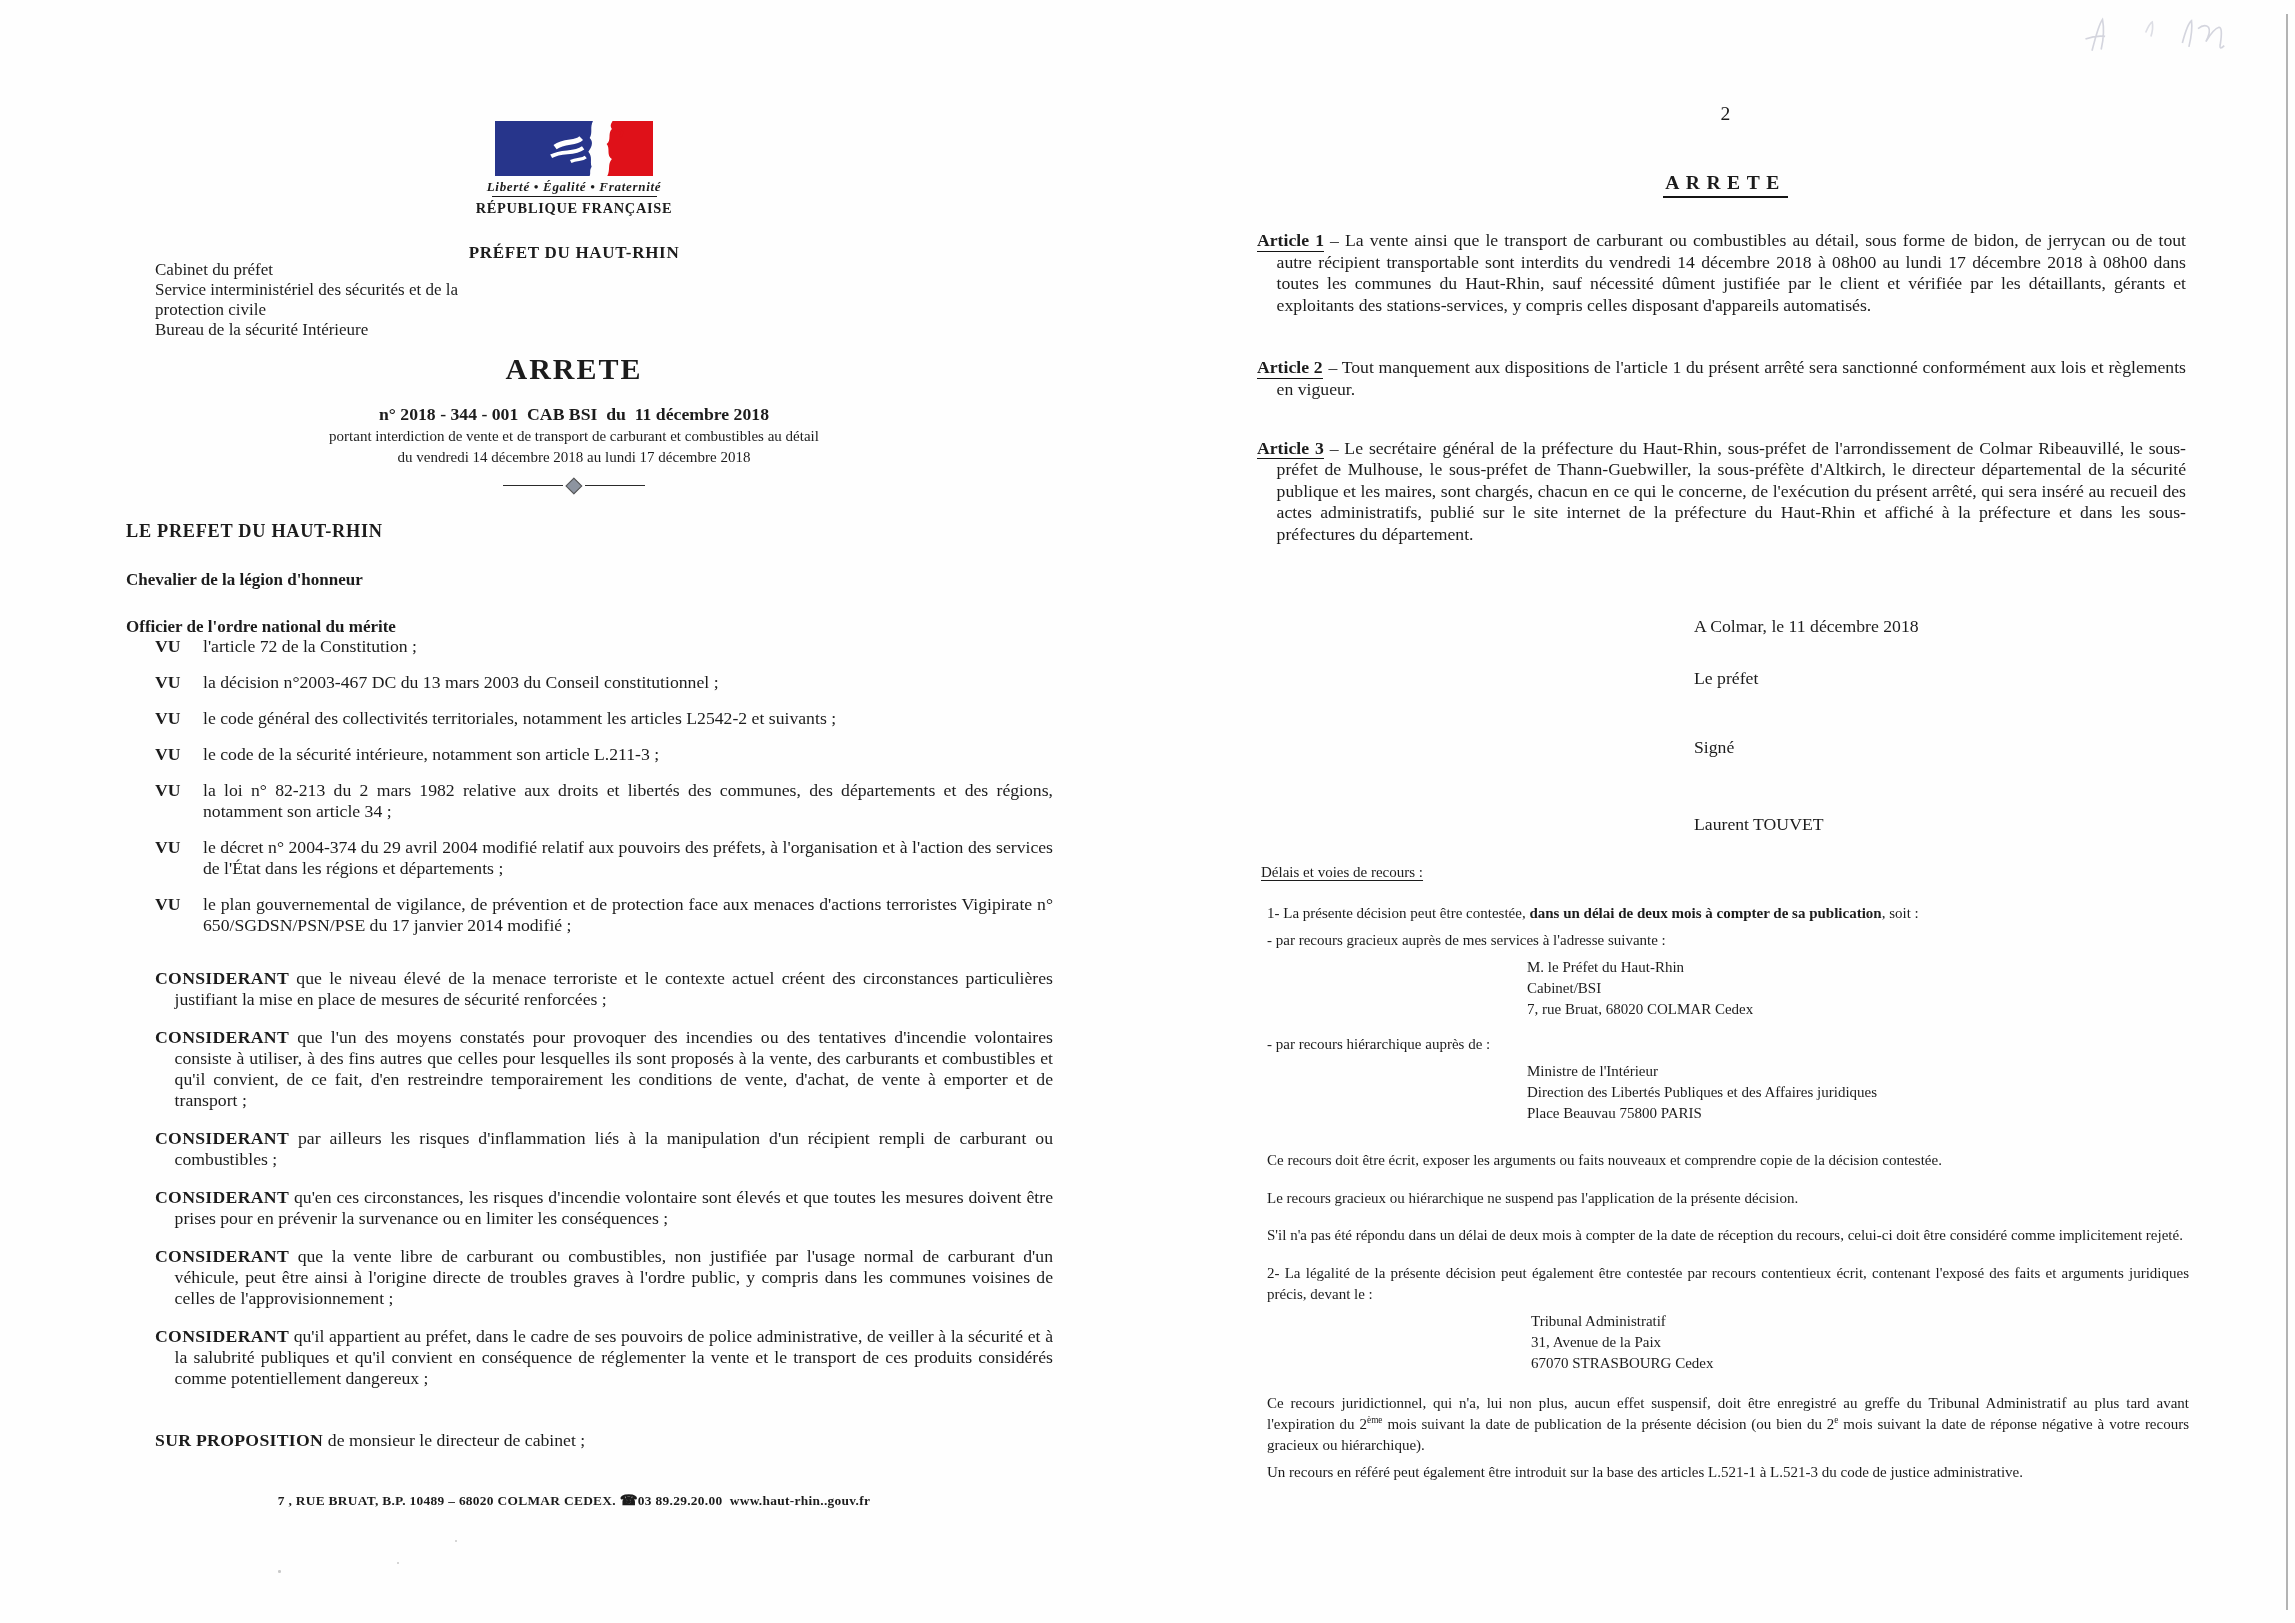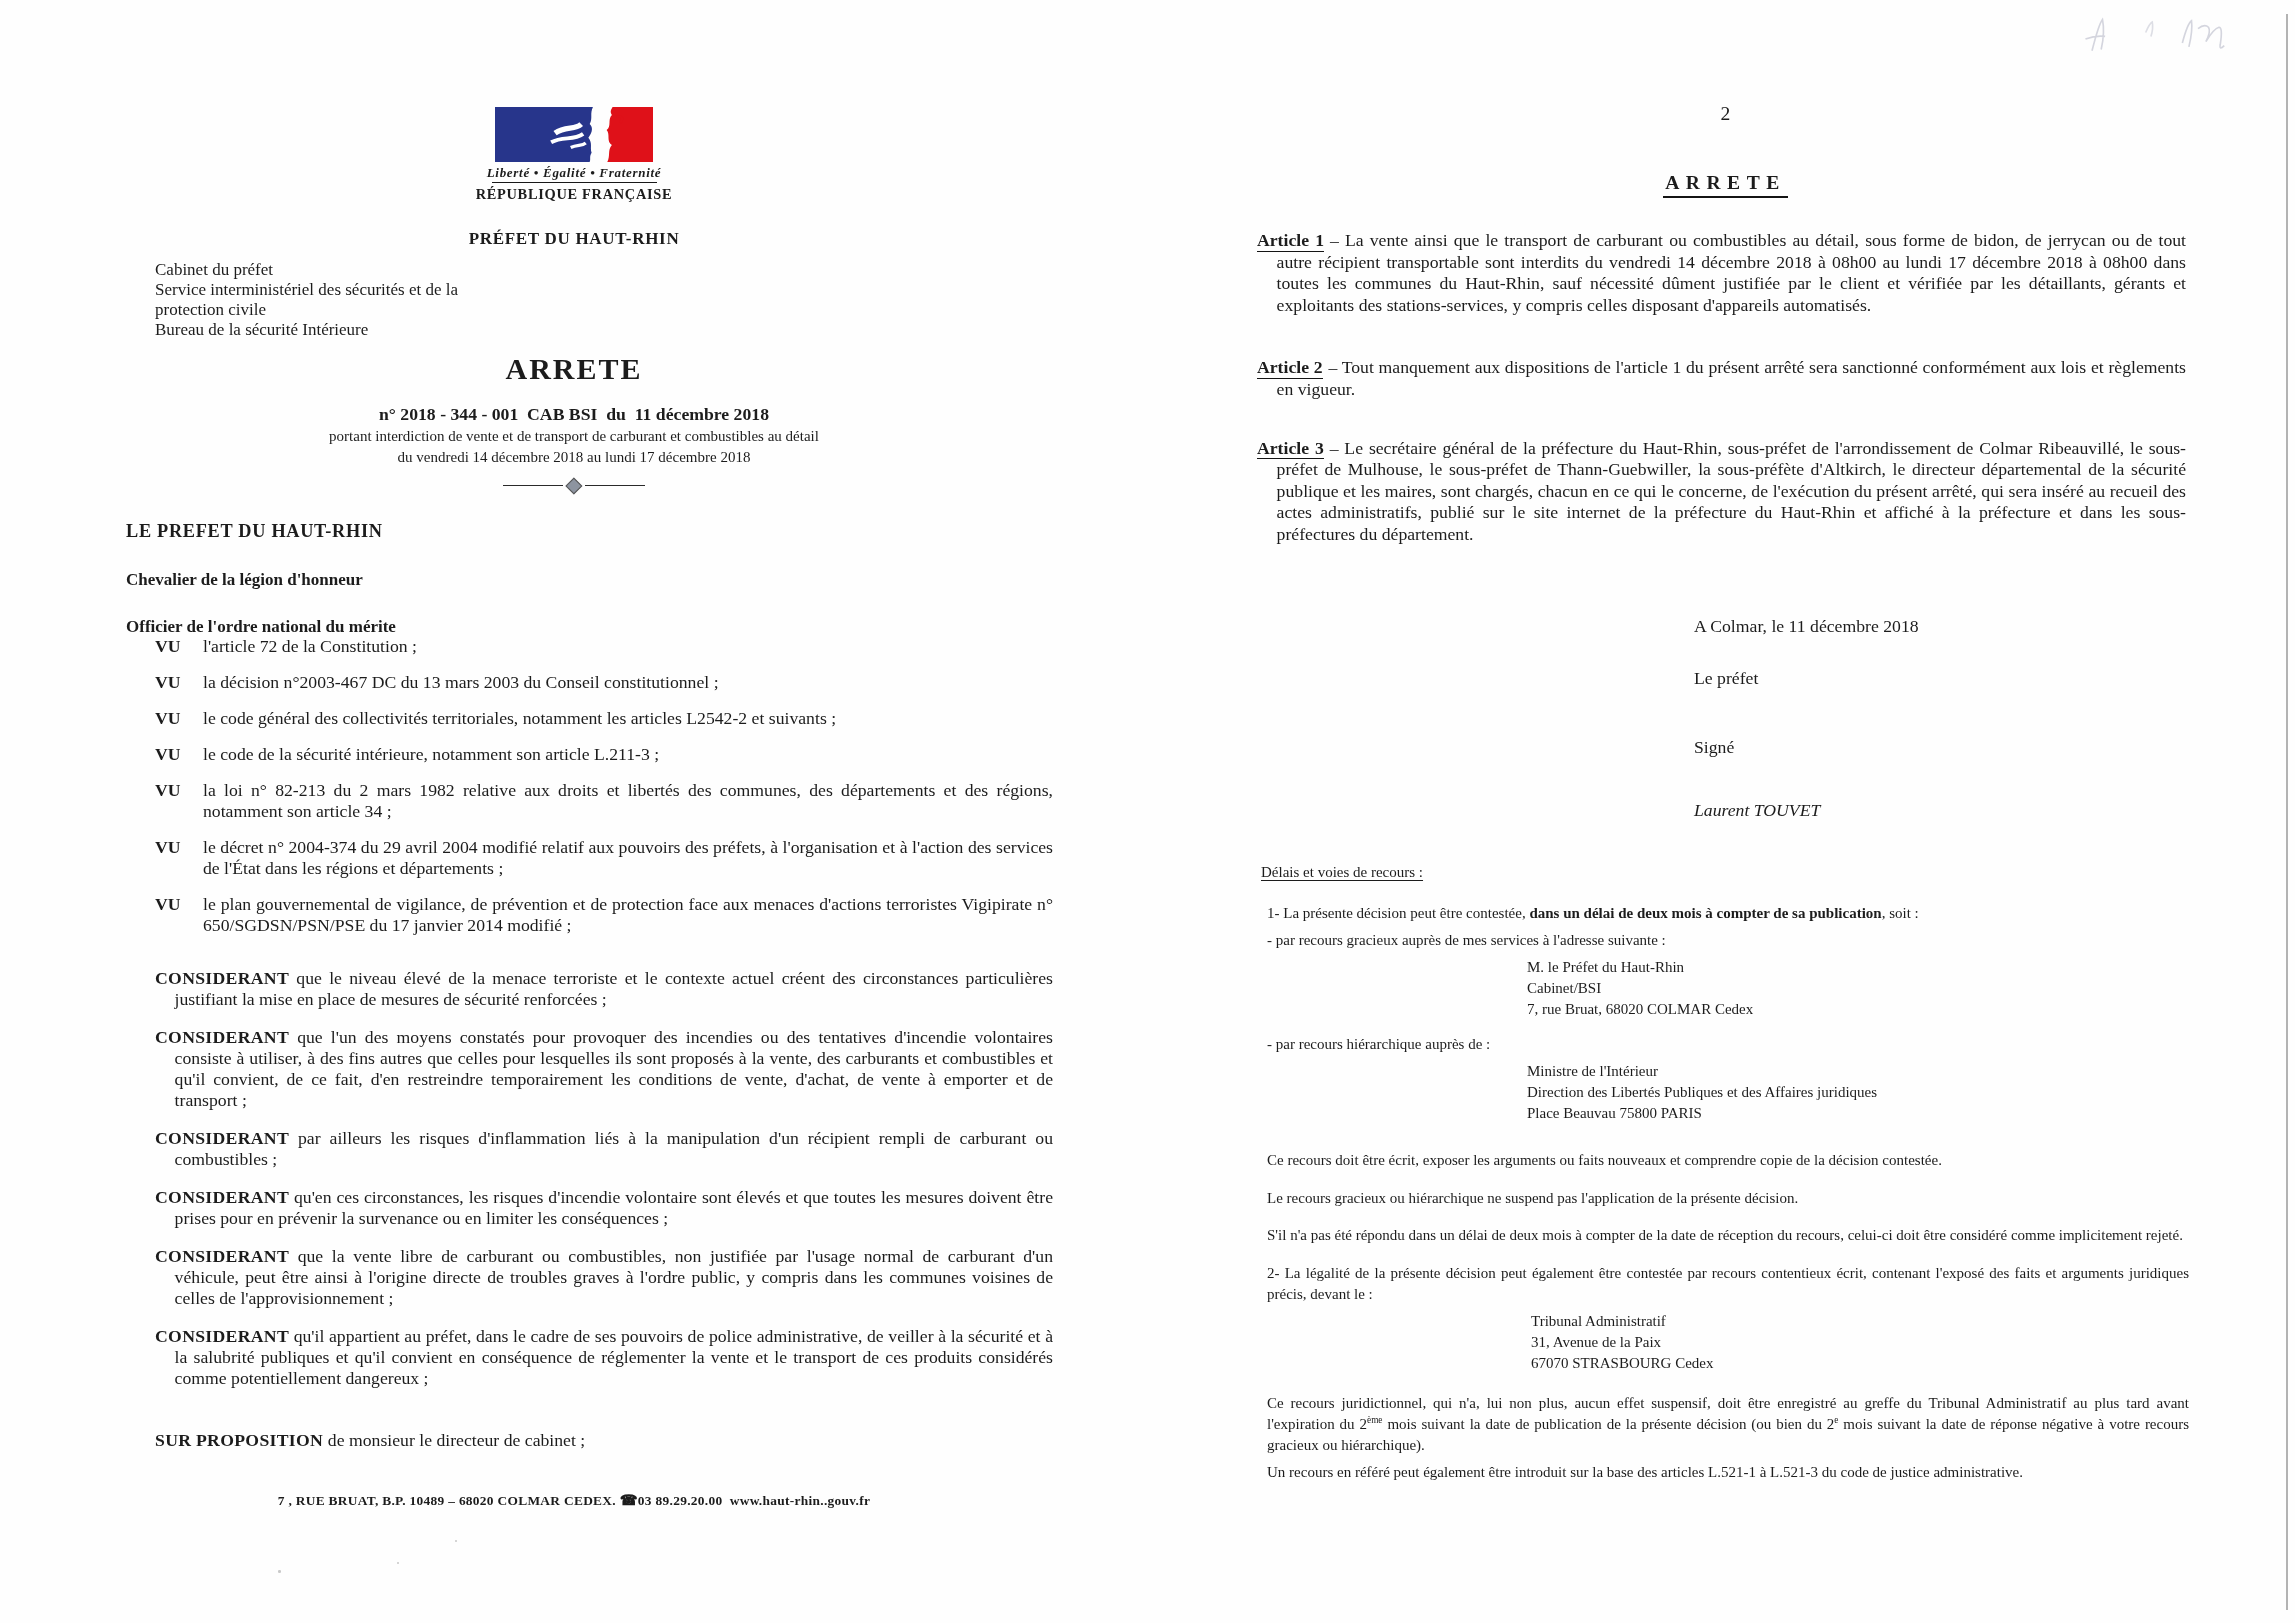--- a/index.html
+++ b/index.html
@@ -6,21 +6,21 @@
   #canvas{
     position:relative;width:2295px;height:1623px;background:#fefefe;
     font-family:"Liberation Serif","DejaVu Serif",serif;color:#1c1c1c;
     overflow:hidden;
   }
   .page{position:absolute;top:0;height:1623px;}
   #page1{left:0;width:1147px;}
   #page2{left:1147px;width:1148px;}
 
   
-  .header-center{position:absolute;left:126px;top:107px;width:896px;text-align:center;}
+  .header-center{position:absolute;left:126px;top:121px;width:896px;text-align:center;}
   .flag-svg{display:block;margin:0 auto;}
   .motto{font-style:italic;font-weight:bold;font-size:13px;line-height:15.7px;margin-top:2.6px;letter-spacing:0.7px;}
   .logo-rule{width:165px;border-top:1.3px solid #181818;margin:2px auto 2.6px auto;}
   .republic{font-weight:bold;font-size:14.4px;line-height:17px;letter-spacing:0.7px;}
   .prefet-line{font-weight:bold;font-size:17px;line-height:19.6px;margin-top:26px;letter-spacing:0.7px;}
 
   .service{position:absolute;left:155px;top:260px;width:366px;font-size:17px;line-height:20px;}
 
   .title-block{position:absolute;left:126px;top:352px;width:896px;text-align:center;}
   .doc-title{font-weight:bold;font-size:30px;line-height:34px;letter-spacing:2px;}
@@ -60,21 +60,21 @@
 
   .articles{position:absolute;left:110px;top:230px;width:929px;}
   .article{margin:0;font-size:17.7px;line-height:21.6px;text-align:justify;padding-left:19.6px;text-indent:-19.6px;}
   .article + .article{margin-top:41px;}
   .art-3{margin-top:37px !important;}
   .art-label{font-weight:bold;border-bottom:1.6px solid #141414;padding-bottom:0.7px;margin-right:5.9px;}
 
   .signature{position:absolute;left:547px;top:616px;font-size:17.7px;line-height:21px;}
   .sig-g1{margin-top:31px;}
   .sig-g2{margin-top:48px;}
-  .sig-g3{margin-top:42px;font-style:italic;}
+  .sig-g3{margin-top:56px;}
 
   .recours{position:absolute;left:114px;top:862px;width:934px;font-size:15px;line-height:21px;}
   .rec-head{text-decoration:underline;text-underline-offset:2.6px;}
   .rec-p{margin:6px;text-align:justify;}
   .rec-mt30{margin-top:19.6px;}
   .rec-mt22{margin-top:14.4px;}
   .rec-mt40{margin-top:26px;}
   .rec-mt26{margin-top:17px;}
   .rec-mt25{margin-top:16.4px;}
   .rec-mt28{margin-top:18.3px;}

